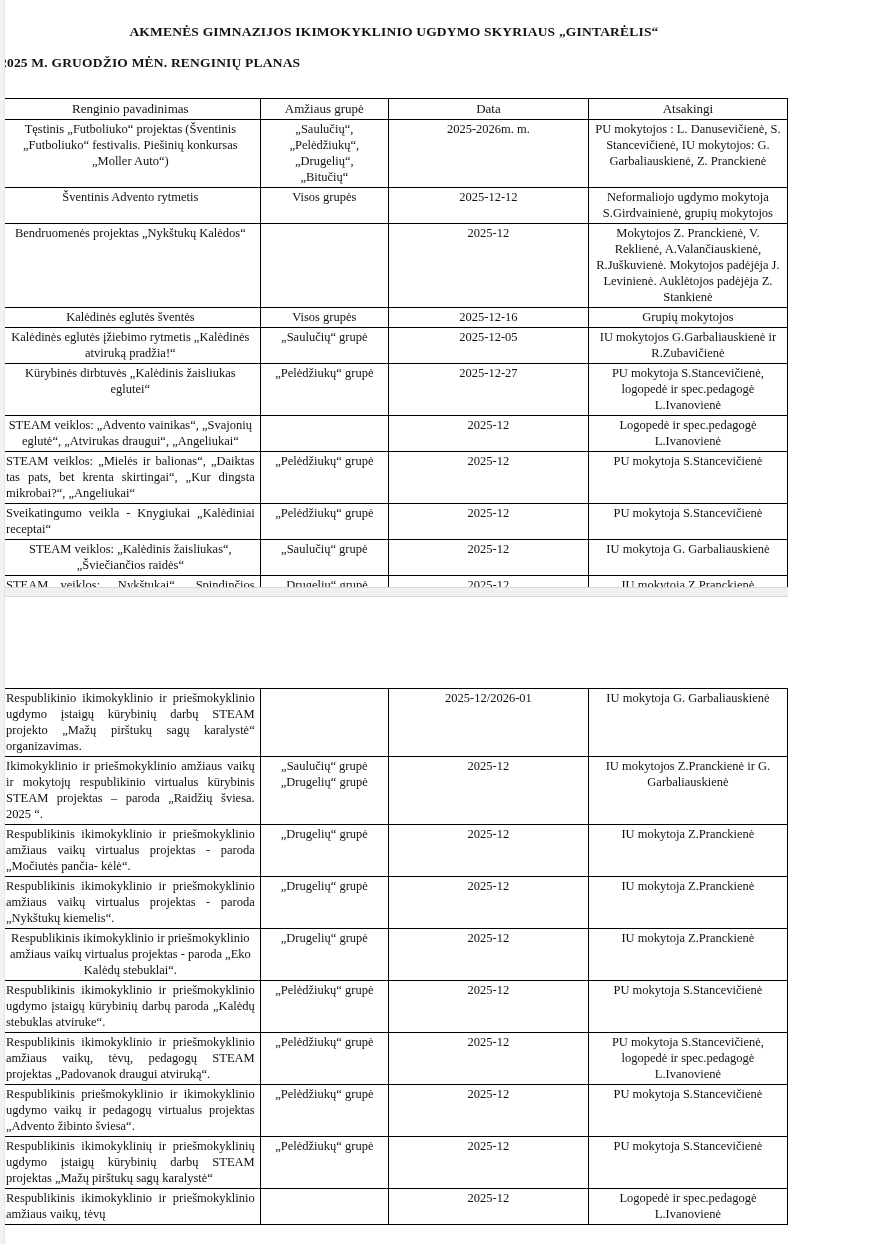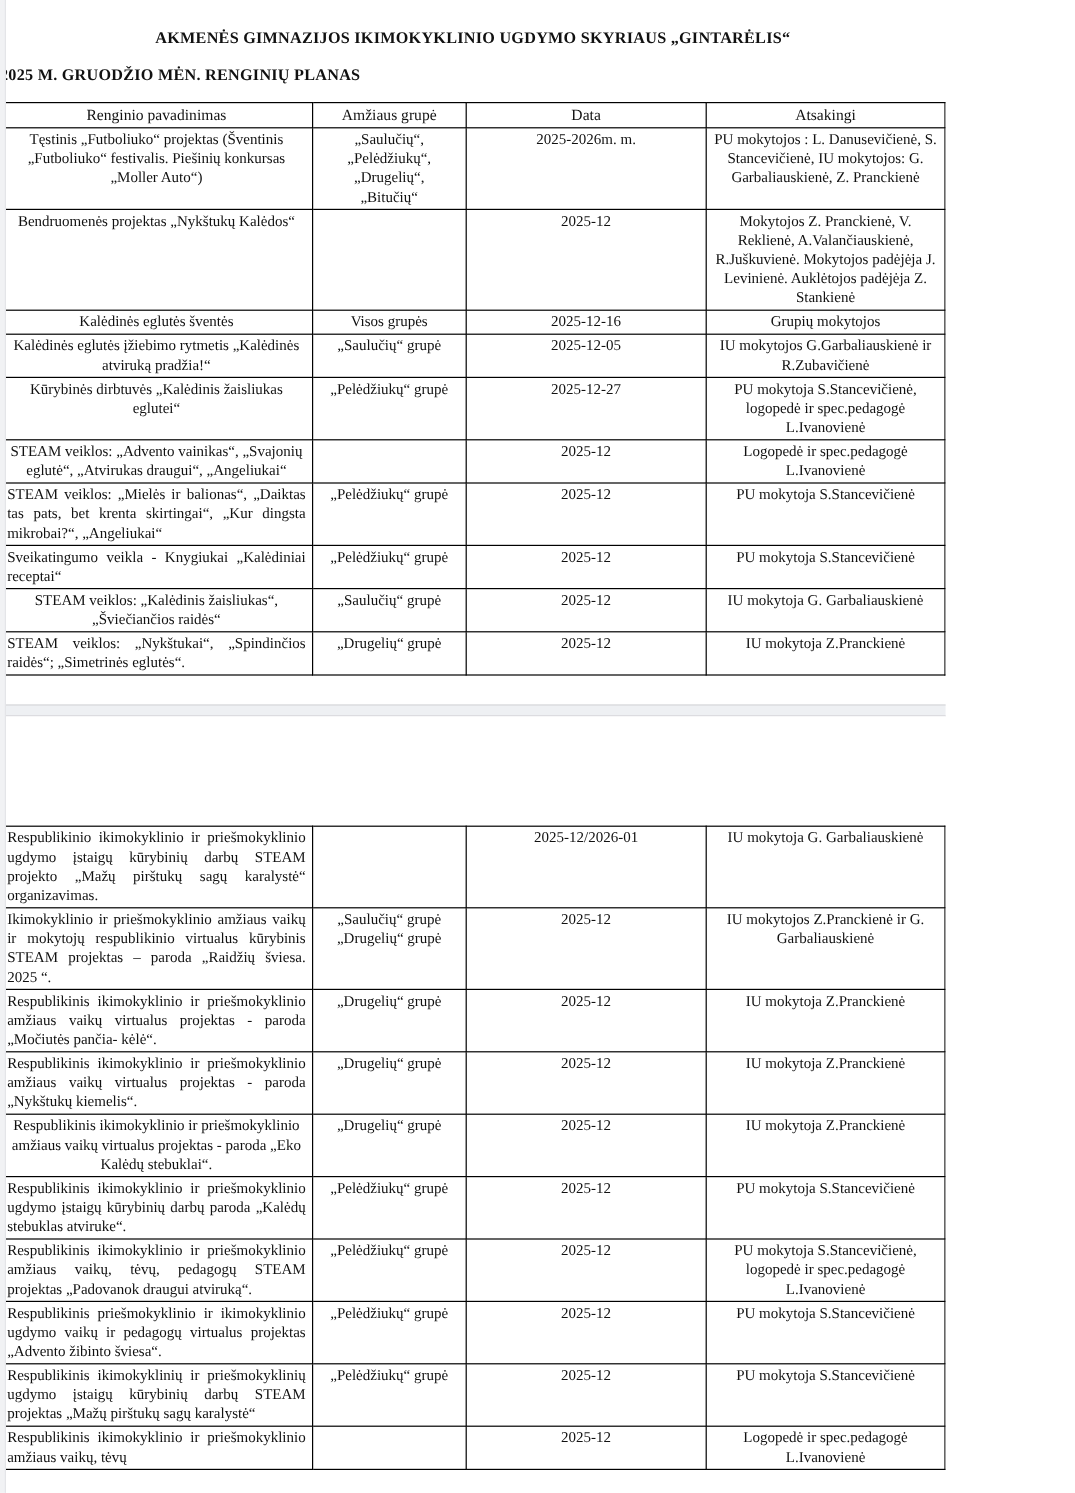--- a/index.html
+++ b/index.html
@@ -22,21 +22,21 @@
   }
   .doc-title{
     margin:0;padding-top:23px;text-align:center;
     font-size:13.5px;font-weight:700;letter-spacing:0.2px;
   }
   .doc-subtitle{
     margin:0;padding-top:14px;text-align:left;
     font-size:13.5px;font-weight:700;letter-spacing:0.2px;
   }
   table.plan{
-    width:788px;margin:13px auto 0 auto;
+    width:788px;margin:26px auto 0 auto;
     border-collapse:collapse;table-layout:fixed;
     font-size:12.5px;
   }
   table.plan-2{margin-top:91px;}
   .plan th,.plan td{
     border:1px solid #000000;
     padding:1px 5px 2px 5px;
     vertical-align:top;
   }
   .plan th{font-weight:400;text-align:center;font-size:13px;padding-top:2px;}
@@ -78,20 +78,26 @@
           <tr>
             <td class="col-name">Tęstinis „Futboliuko“ projektas (Šventinis „Futboliuko“ festivalis. Piešinių konkursas „Moller Auto“)</td>
             <td class="col-group">„Saulučių“,
 „Pelėdžiukų“,
 „Drugelių“,
 „Bitučių“</td>
             <td class="col-date">2025-2026m. m.</td>
             <td class="col-resp">PU mokytojos : L. Danusevičienė, S. Stancevičienė, IU mokytojos: G. Garbaliauskienė, Z. Pranckienė</td>
           </tr>
           <tr>
+            <td class="col-name">Šventinis Advento rytmetis</td>
+            <td class="col-group">Visos grupės</td>
+            <td class="col-date">2025-12-12</td>
+            <td class="col-resp">Neformaliojo ugdymo mokytoja S.Girdvainienė, grupių mokytojos</td>
+          </tr>
+          <tr>
             <td class="col-name">Bendruomenės projektas „Nykštukų Kalėdos“</td>
             <td class="col-group"></td>
             <td class="col-date">2025-12</td>
             <td class="col-resp">Mokytojos Z. Pranckienė, V. Reklienė,  A.Valančiauskienė, R.Juškuvienė. Mokytojos padėjėja J. Levinienė. Auklėtojos padėjėja Z. Stankienė</td>
           </tr>
           <tr>
             <td class="col-name">Kalėdinės  eglutės šventės</td>
             <td class="col-group">Visos grupės</td>
             <td class="col-date">2025-12-16</td>
             <td class="col-resp">Grupių mokytojos</td>

